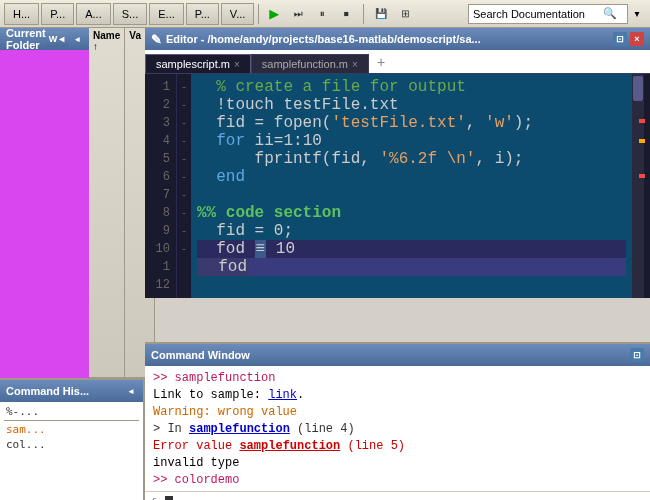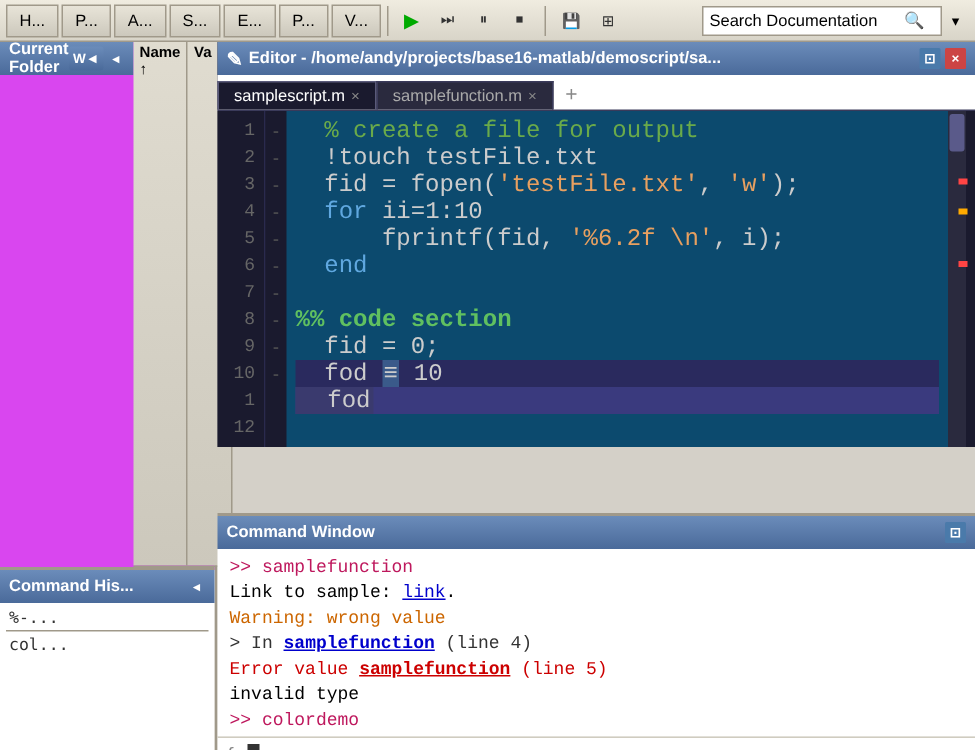--- a/index.html
+++ b/index.html
@@ -477,20 +477,21 @@
     </div>
 
     <div class="history-panel">
       <div class="panel-header">
         <span>Command His...</span>
         <div class="mini-arrow">◄</div>
       </div>
       <div class="history-content">
         <div class="history-item">%-...</div>
         <div class="history-separator"></div>
+        <div class="history-item orange">sam...</div>
         <div class="history-item">col...</div>
       </div>
     </div>
   </div>
 
   <div class="right-panel">
 
     <div class="editor-panel">
       <div class="editor-title-bar">
         <div style="display:flex;align-items:center;gap:4px;">

